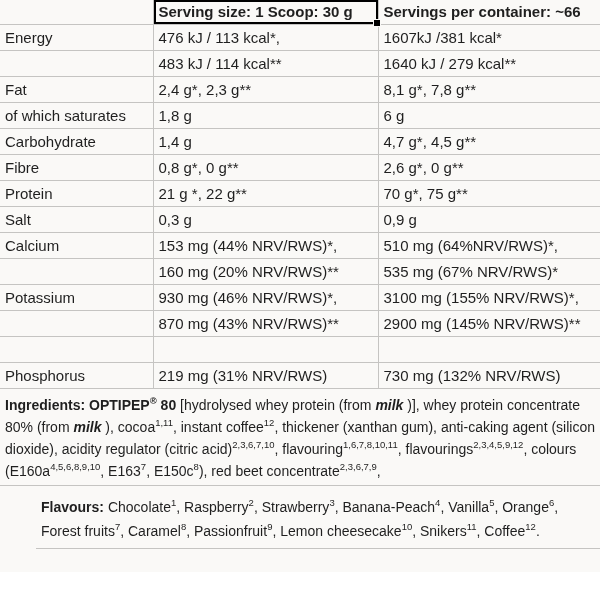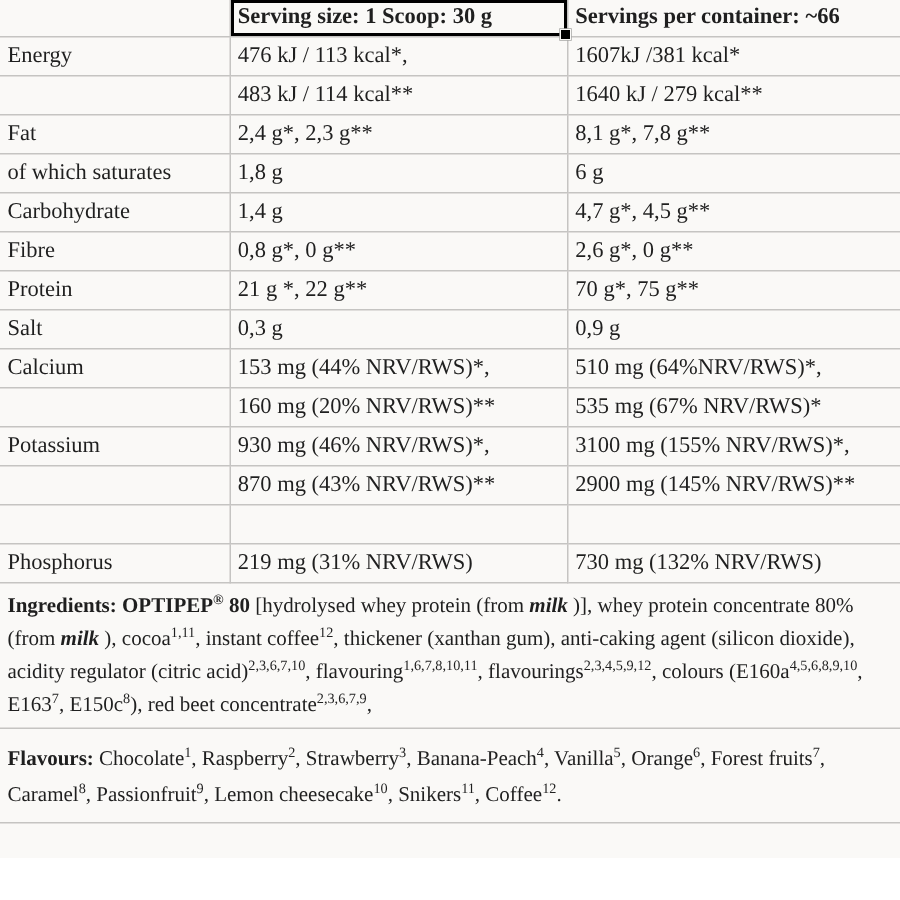--- a/index.html
+++ b/index.html
@@ -1,21 +1,21 @@
 <!DOCTYPE html>
 <html style="--bg: #faf9f7; --grid: #c5c4c2; --text: #1f1f1f; --selection: #000000;"><head>
 <meta charset="utf-8">
 <style>
   :root{
     --bg:#faf9f7; --grid:#c5c4c2; --text:#1f1f1f; --selection:#000000;
   }
   html,body{margin:0;padding:0;background:#fff;}
   .sheet{
     width:600px;height:572px;overflow:hidden;background:var(--bg);
-    color:var(--text);font-family:Liberation Serif, serif;font-size:15px;
+    color:var(--text);font-family:Liberation Sans, sans-serif;font-size:15px;
     box-sizing:border-box;
   }
   table.grid{border-collapse:collapse;table-layout:fixed;width:600px;}
   col.c1{width:153px} col.c2{width:225px} col.c3{width:222px}
   td{
     height:26px;padding:0 5px;box-sizing:border-box;
     border-right:1px solid var(--grid);border-bottom:1px solid var(--grid);
     white-space:nowrap;overflow:hidden;vertical-align:middle;
   }
   td:last-child{border-right:none;}
@@ -29,21 +29,21 @@
     background:var(--selection);border:1px solid var(--bg);z-index:2;
   }
   tr.bold td{font-weight:bold;}
   td.indent{padding-right:3px;}
   .para{
     padding:5px 5px 3px 5px;font-size:14px;line-height:22px;
     border-bottom:1px solid var(--grid);white-space:normal;
   }
   .para sup{font-size:9.5px;line-height:0;}
   .b{font-weight:bold} .i{font-style:italic}
-  .flav{padding:9px 16px 5px 5px;line-height:24px;}
+  .flav{padding:9px 16px 5px 5px;line-height:24px;margin-left:36px;}
 </style>
 </head>
 <body>
 
 <div class="sheet">
 
   <table class="grid">
     <colgroup>
         <col class="c1">
         <col class="c2">

